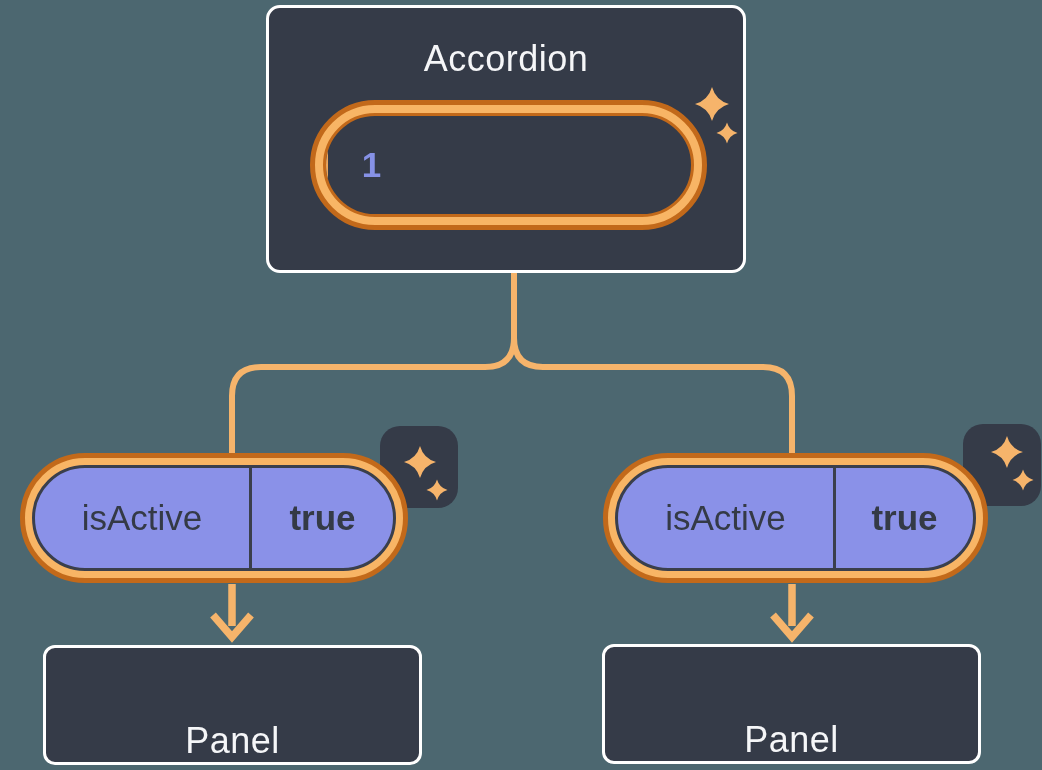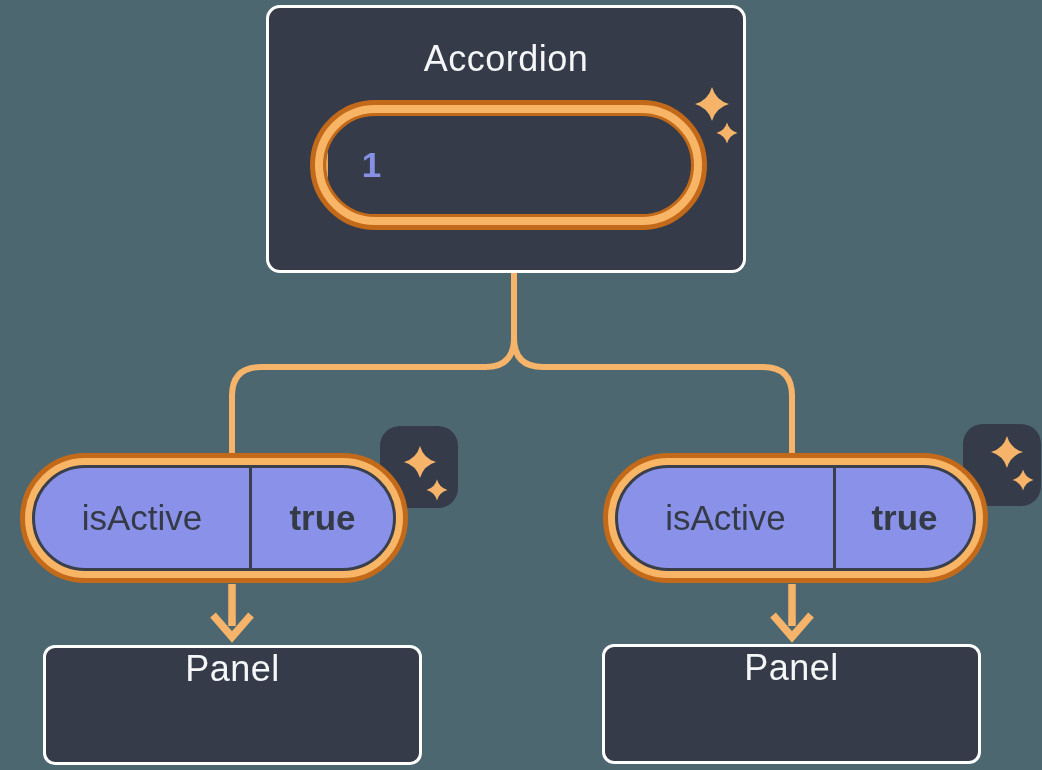--- a/index.html
+++ b/index.html
@@ -19,21 +19,21 @@
   body{background:var(--bg);font-family:"Liberation Sans",sans-serif;}
   .canvas{position:relative;width:1042px;height:622px;}
 
   svg.overlay{position:absolute;left:0;top:0;width:1042px;height:770px;pointer-events:none;}
   .z0{z-index:0}.z1{z-index:1}.z2{z-index:2}.z3{z-index:3}
 
   .box{position:absolute;background:var(--dark);border:3px solid #fff;border-radius:14px;}
   .accordion-box{left:266px;top:5px;width:480px;height:268px;}
   .box-title{position:absolute;left:0;right:0;top:30px;text-align:center;
              font-size:36px;color:var(--white);letter-spacing:.5px;}
-  .panel-box{display:flex;align-items:flex-start;justify-content:center;border-radius:12px;}
+  .panel-box{display:flex;align-items:flex-end;justify-content:center;border-radius:12px;}
   .panel-title{font-size:36px;color:var(--white);letter-spacing:.5px;}
   .panel-left{left:43px;top:645px;width:379px;height:120px;}
   .panel-right{left:602px;top:644px;width:379px;height:120px;}
 
   .pill{position:absolute;border-radius:999px;border:5px solid var(--odark);
         background:var(--olight);}
   .pill-inner{position:absolute;border-radius:999px;display:flex;overflow:hidden;}
   .pill.state{left:310px;top:100px;width:397px;height:130px;}
   .pill.state .pill-inner{inset:8px;border:3px solid var(--odark);background:var(--dark);}
   .pill.prop-left{left:20px;top:453px;width:388px;height:130px;}

